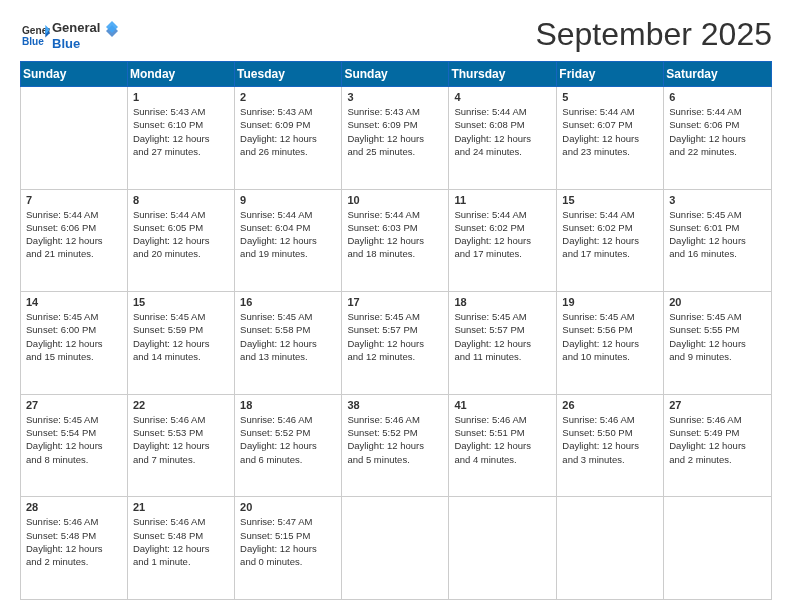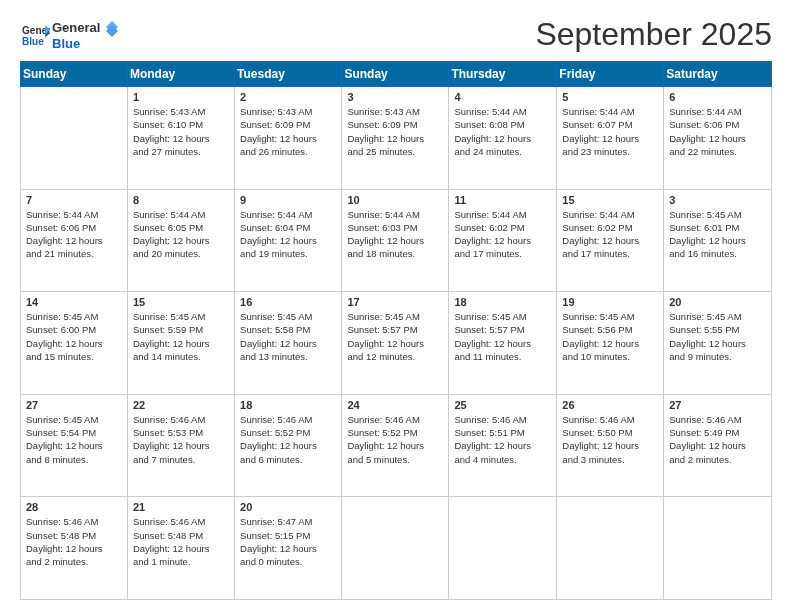--- a/index.html
+++ b/index.html
@@ -287,28 +287,28 @@
 and 7 minutes.</div>
           </td>
           <td>
             <div class="day-number">18</div>
             <div class="day-info" style="white-space: pre-line;">Sunrise: 5:46 AM
 Sunset: 5:52 PM
 Daylight: 12 hours
 and 6 minutes.</div>
           </td>
           <td>
-            <div class="day-number">24</div>
+            <div class="day-number">38</div>
             <div class="day-info" style="white-space: pre-line;">Sunrise: 5:46 AM
 Sunset: 5:52 PM
 Daylight: 12 hours
 and 5 minutes.</div>
           </td>
           <td>
-            <div class="day-number">25</div>
+            <div class="day-number">41</div>
             <div class="day-info" style="white-space: pre-line;">Sunrise: 5:46 AM
 Sunset: 5:51 PM
 Daylight: 12 hours
 and 4 minutes.</div>
           </td>
           <td>
             <div class="day-number">26</div>
             <div class="day-info" style="white-space: pre-line;">Sunrise: 5:46 AM
 Sunset: 5:50 PM
 Daylight: 12 hours

